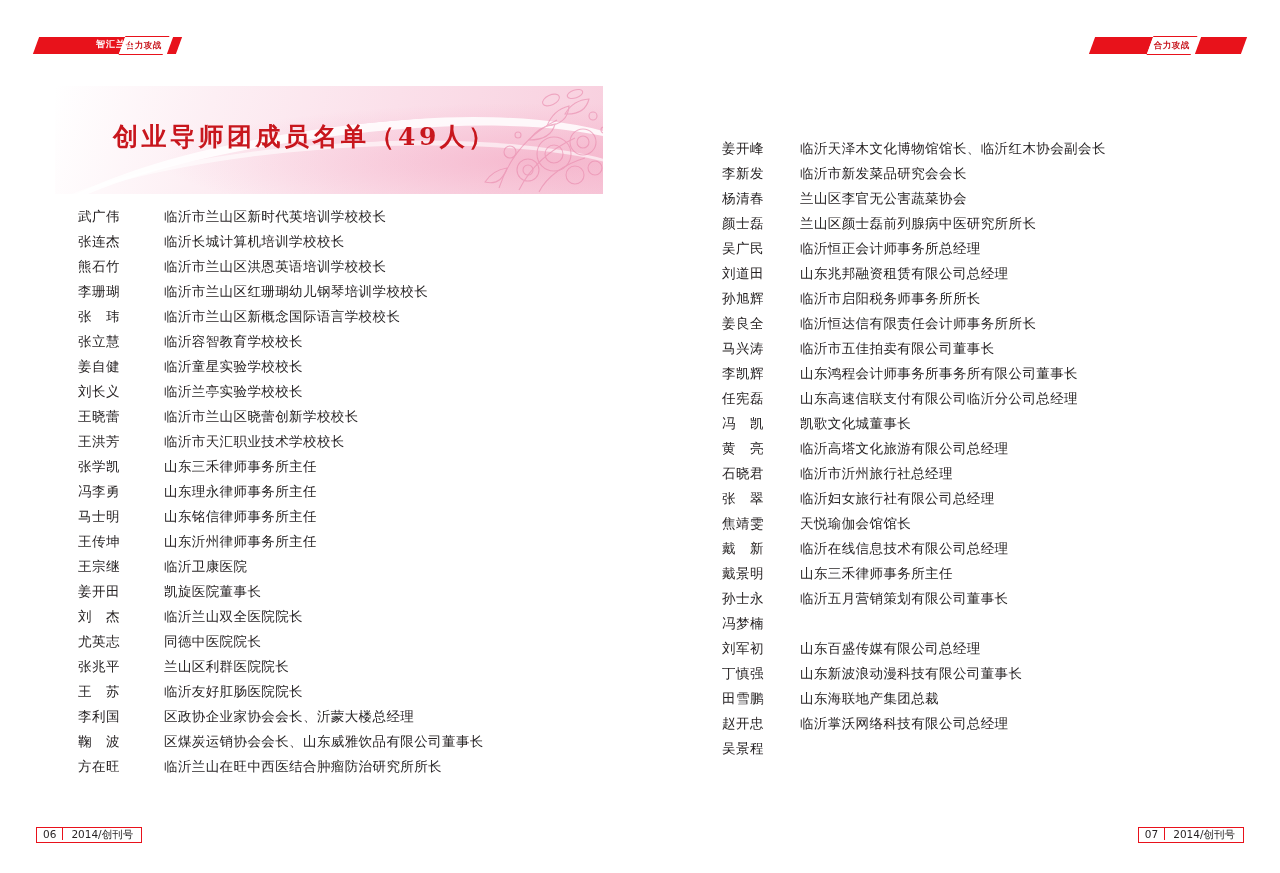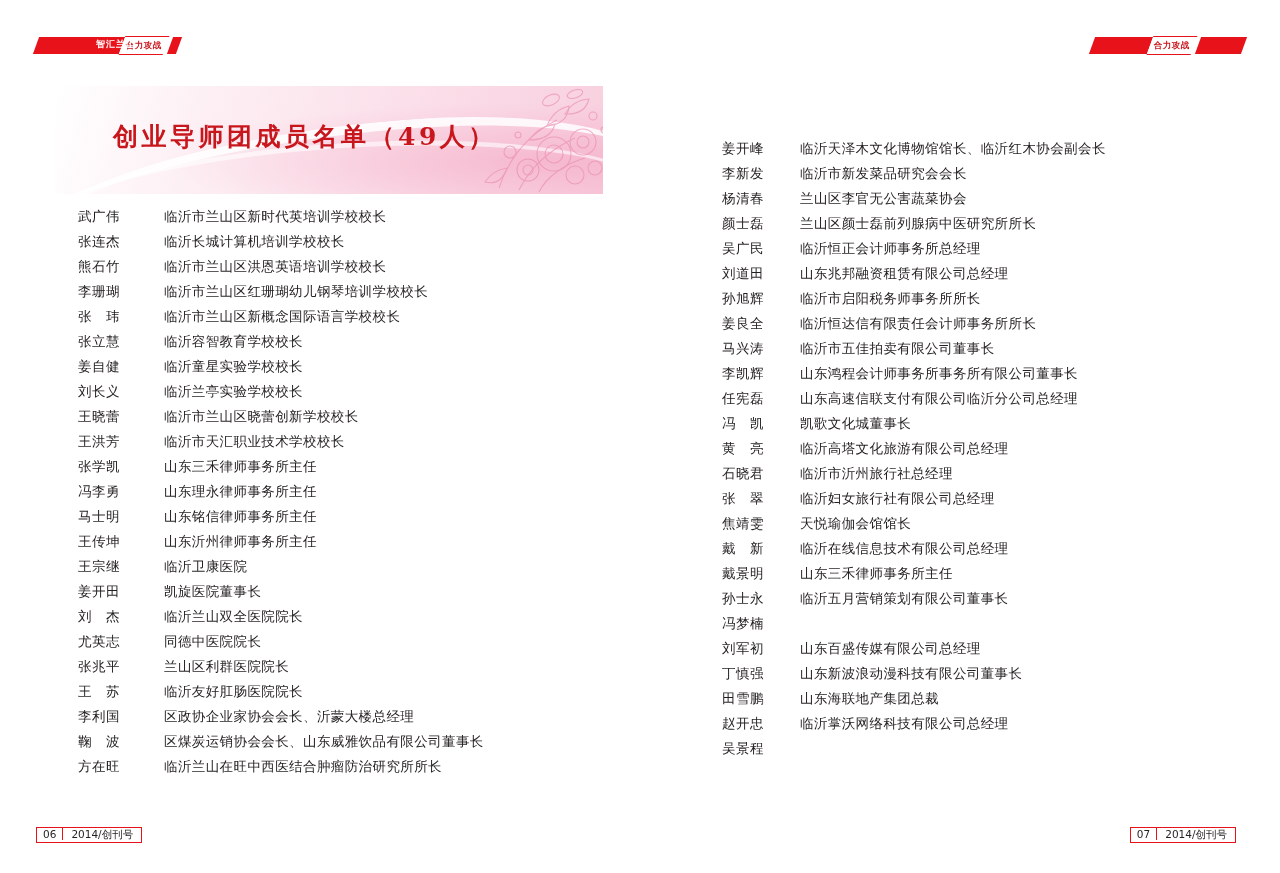--- a/index.html
+++ b/index.html
@@ -157,21 +157,21 @@
   .footer {
     position: absolute;
     bottom: 30px;
     height: 16px;
     display: flex;
     align-items: stretch;
     font-size: 10.5px;
     font-family: "DejaVu Sans", "Liberation Sans", sans-serif;
   }
   .footer.left { left: 36px; }
-  .footer.right { right: 44px; }
+  .footer.right { right: 36px; }
   .fbox {
     border: 1px solid #e8121b;
     display: flex;
     align-items: flex-start;
   }
   .fnum {
     padding: 0 6px;
     border-right: 1px solid #e8121b;
     color: #231f20;
   }

